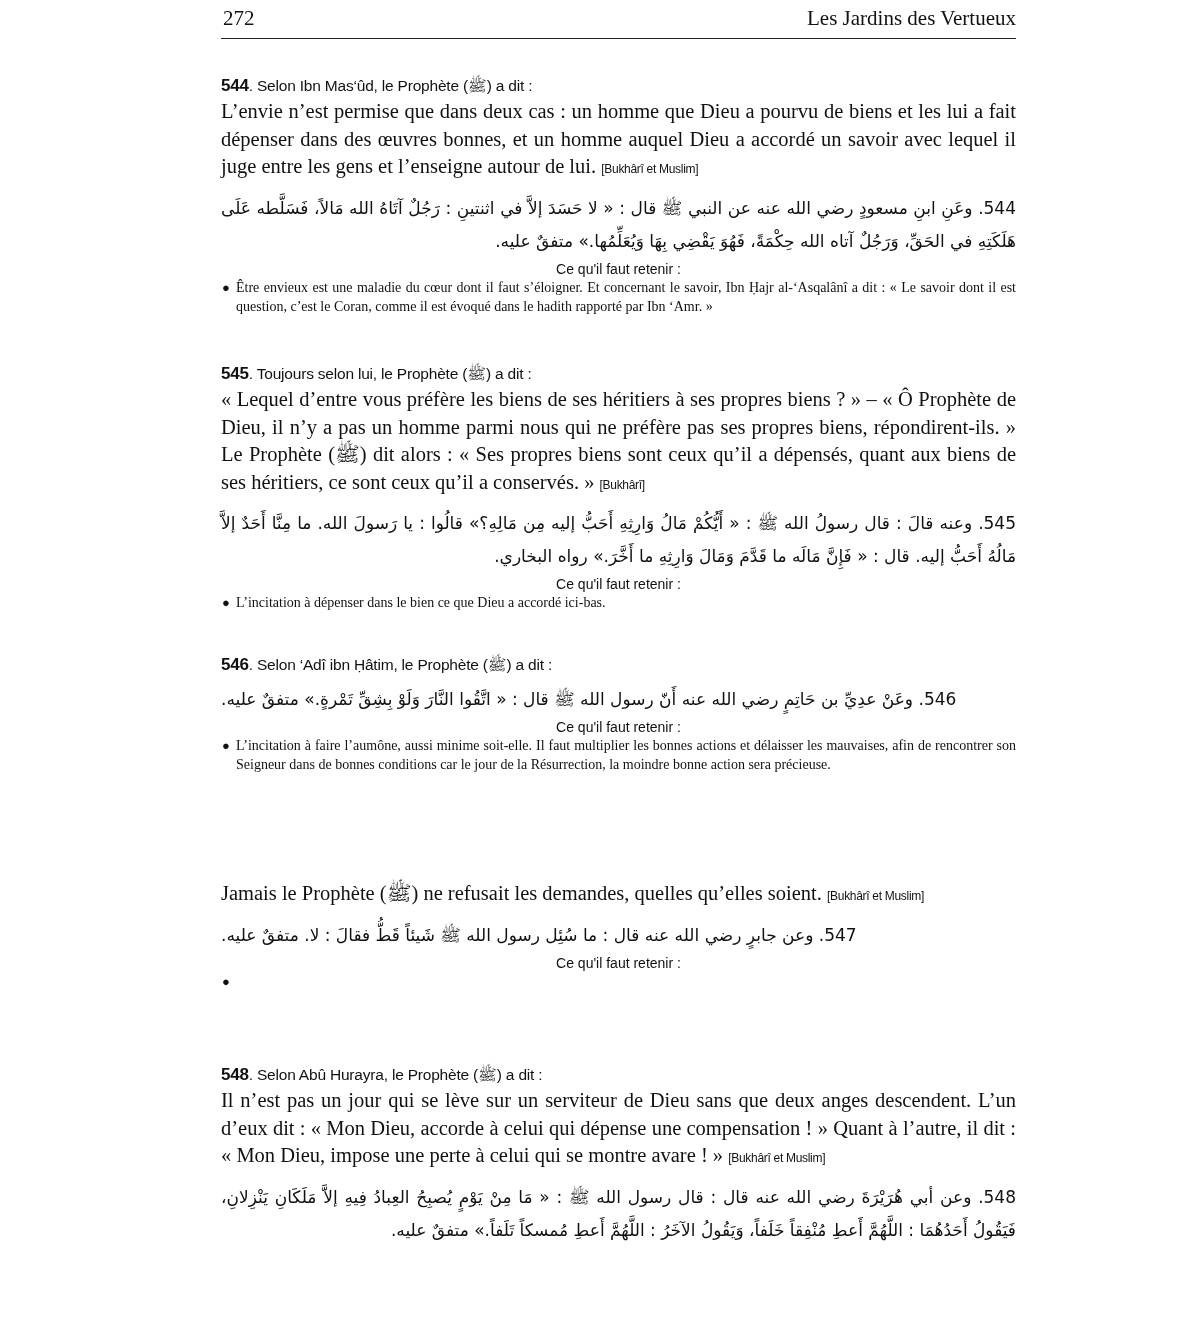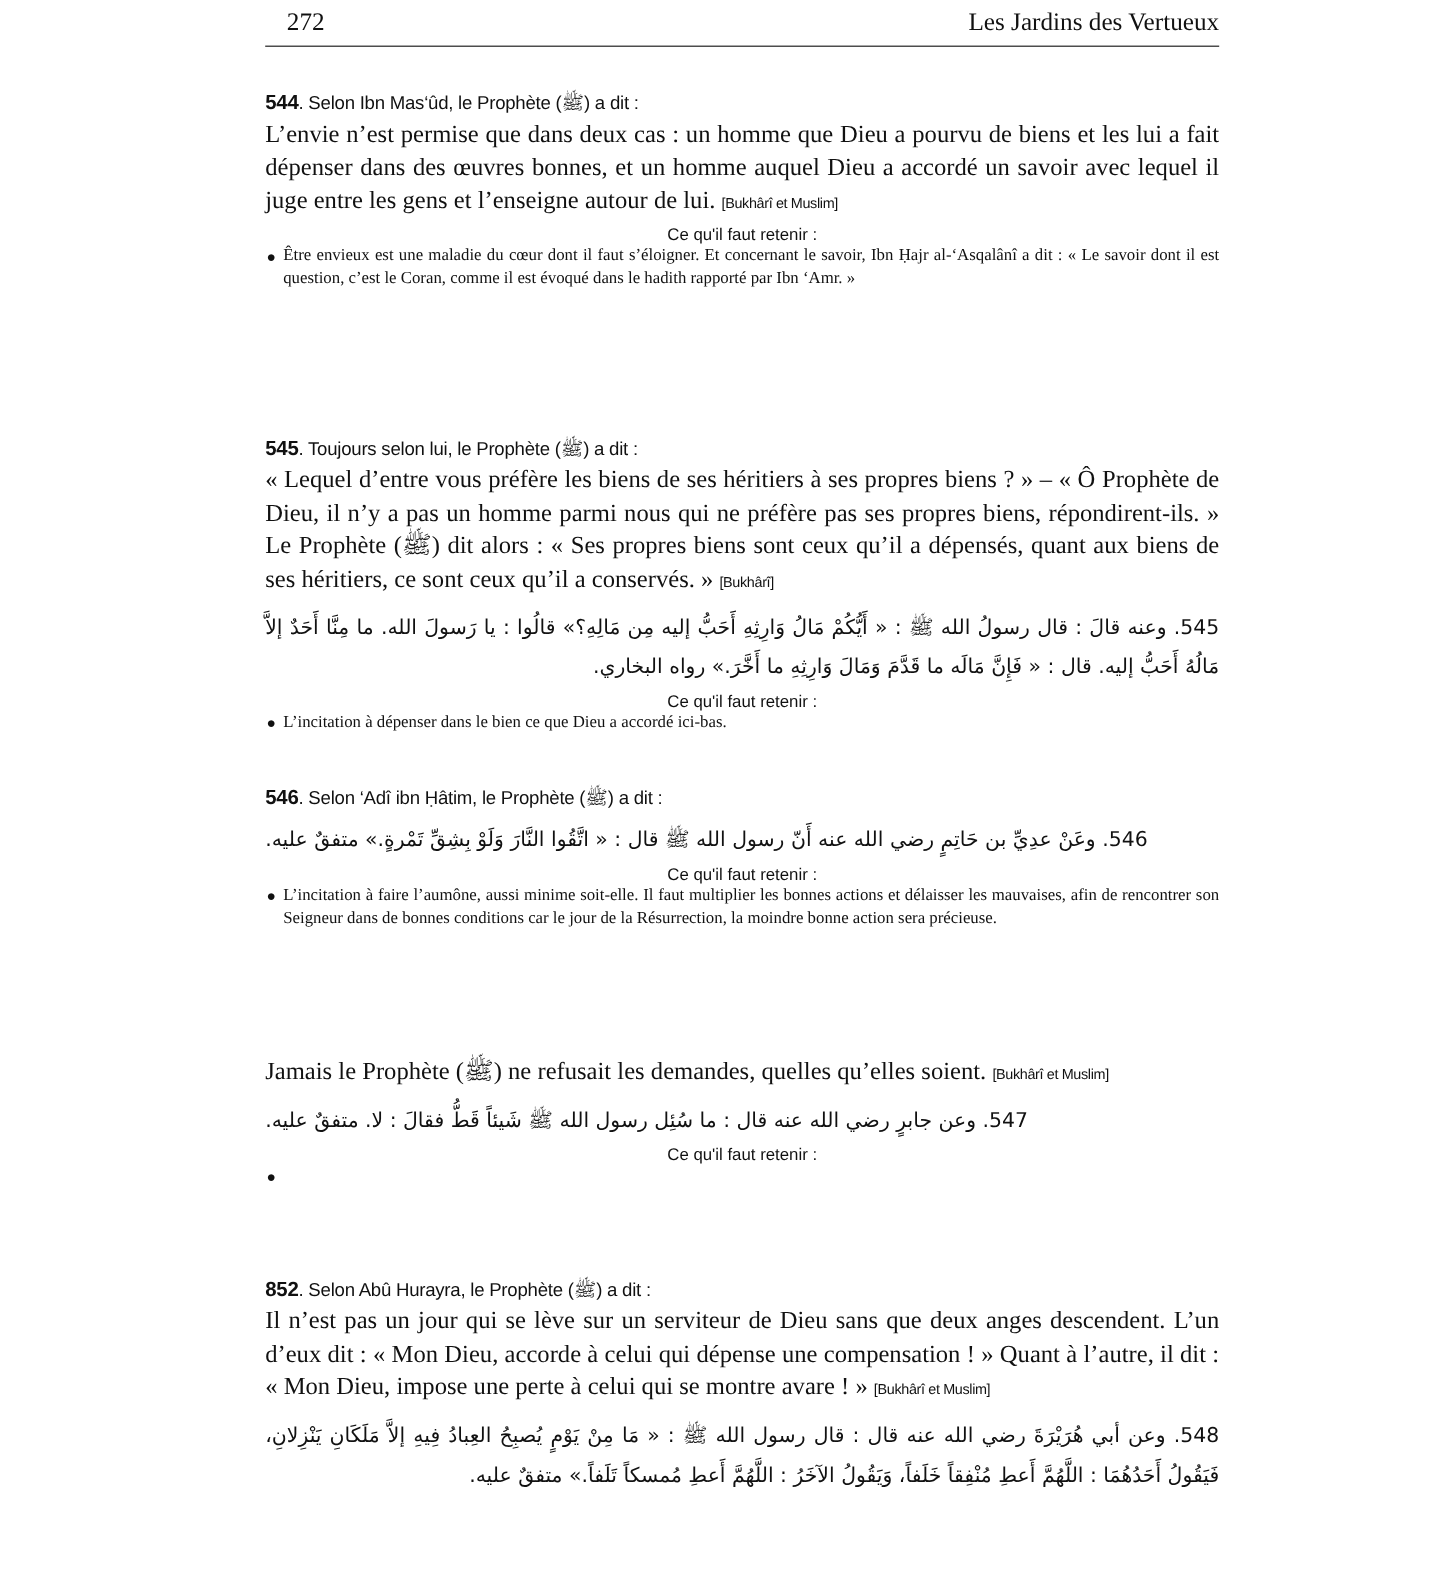--- a/index.html
+++ b/index.html
@@ -1,19 +1,19 @@
 <!DOCTYPE html>
 <html><head>
 <meta charset="utf-8">
 <style>
   html, body { margin: 0; padding: 0; background: #ffffff; }
   body { width: 1200px; height: 1328px; position: relative; overflow: hidden; color: #111; }
   .page { position: absolute; left: 221px; top: 0; width: 795px; }
   .running-head { position: absolute; left: 0; top: 4px; width: 795px; height: 32px; }
-  .page-number { position: absolute; left: 18px; top: 2px; font-family: "Liberation Serif", serif; font-size: 21px; }
+  .page-number { position: absolute; left: 2px; top: 2px; font-family: "Liberation Serif", serif; font-size: 21px; }
   .book-title { position: absolute; right: 0; top: 2px; font-family: "Liberation Serif", serif; font-size: 21px; }
   .head-rule { position: absolute; left: 0; top: 34px; width: 795px; height: 0; border-top: 1.5px solid #222; }
 
   .entry { position: absolute; left: 0; width: 795px; }
   .entry-heading { font-family: "Liberation Sans", sans-serif; font-size: 15.5px; line-height: 20px; letter-spacing: -0.2px; }
   .entry-heading .num { font-weight: bold; font-size: 17px; }
   .fr { font-family: "Liberation Serif", serif; font-size: 20.5px; line-height: 27.5px; text-align: justify; margin-top: 2px; }
   .src { font-family: "Liberation Sans", sans-serif; font-size: 12px; letter-spacing: -0.3px; }
   .ar { font-family: "DejaVu Sans", sans-serif; direction: rtl; text-align: justify; font-size: 17px; line-height: 33px; margin-top: 8px; }
   .ar.short { text-align: left; }
@@ -27,20 +27,21 @@
 <div class="page">
   <div class="running-head">
     <span class="page-number">272</span>
     <span class="book-title">Les Jardins des Vertueux</span>
     <div class="head-rule"></div>
   </div>
 
   <div class="entry" style="top:76px">
     <div class="entry-heading"><span class="num">544</span><span>. Selon Ibn Mas‘ûd, le Prophète (ﷺ) a dit :</span></div>
     <div class="fr"><span>L’envie n’est permise que dans deux cas : un homme que Dieu a pourvu de biens et les lui a fait dépenser dans des œuvres bonnes, et un homme auquel Dieu a accordé un savoir avec lequel il juge entre les gens et l’enseigne autour de lui.</span> <span class="src">[Bukhârî et Muslim]</span></div>
+    <div class="ar">544. وعَنِ ابنِ مسعودٍ رضي الله عنه عن النبي ﷺ قال : « لا حَسَدَ إلاَّ في اثنتينِ : رَجُلٌ آتَاهُ الله مَالاً، فَسَلَّطه عَلَى هَلَكَتِهِ في الحَقِّ، وَرَجُلٌ آتاه الله حِكْمَةً، فَهُوَ يَقْضِي بِهَا وَيُعَلِّمُها.» متفقٌ عليه.</div>
     <div class="retain-label">Ce qu'il faut retenir :</div>
     <div class="bullet"><span class="bullet-dot">●</span><span>Être envieux est une maladie du cœur dont il faut s’éloigner. Et concernant le savoir, Ibn Ḥajr al-‘Asqalânî a dit : « Le savoir dont il est question, c’est le Coran, comme il est évoqué dans le hadith rapporté par Ibn ‘Amr. »</span></div>
   </div>
 
   <div class="entry" style="top:364px">
     <div class="entry-heading"><span class="num">545</span><span>. Toujours selon lui, le Prophète (ﷺ) a dit :</span></div>
     <div class="fr"><span>« Lequel d’entre vous préfère les biens de ses héritiers à ses propres biens ? » – « Ô Prophète de Dieu, il n’y a pas un homme parmi nous qui ne préfère pas ses propres biens, répondirent-ils. » Le Prophète (ﷺ) dit alors : « Ses propres biens sont ceux qu’il a dépensés, quant aux biens de ses héritiers, ce sont ceux qu’il a conservés. »</span> <span class="src">[Bukhârî]</span></div>
     <div class="ar">545. وعنه قالَ : قال رسولُ الله ﷺ : « أَيُّكُمْ مَالُ وَارِثِهِ أَحَبُّ إليه مِن مَالِهِ؟» قالُوا : يا رَسولَ الله. ما مِنَّا أَحَدٌ إلاَّ مَالُهُ أَحَبُّ إليه. قال : « فَإِنَّ مَالَه ما قَدَّمَ وَمَالَ وَارِثِهِ ما أَخَّرَ.» رواه البخاري.</div>
     <div class="retain-label">Ce qu'il faut retenir :</div>
     <div class="bullet"><span class="bullet-dot">●</span><span>L’incitation à dépenser dans le bien ce que Dieu a accordé ici-bas.</span></div>
@@ -54,17 +55,17 @@
   </div>
 
   <div class="entry" style="top:878px">
     <div class="fr"><span>Jamais le Prophète (ﷺ) ne refusait les demandes, quelles qu’elles soient.</span> <span class="src">[Bukhârî et Muslim]</span></div>
     <div class="ar short">547. وعن جابرٍ رضي الله عنه قال : ما سُئِل رسول الله ﷺ شَيئاً قَطُّ فقالَ : لا. متفقٌ عليه.</div>
     <div class="retain-label">Ce qu'il faut retenir :</div>
     <div class="bullet"><span class="bullet-dot">●</span></div>
   </div>
 
   <div class="entry" style="top:1065px">
-    <div class="entry-heading"><span class="num">852</span><span>. Selon Abû Hurayra, le Prophète (ﷺ) a dit :</span></div>
+    <div class="entry-heading"><span class="num">548</span><span>. Selon Abû Hurayra, le Prophète (ﷺ) a dit :</span></div>
     <div class="fr"><span>Il n’est pas un jour qui se lève sur un serviteur de Dieu sans que deux anges descendent. L’un d’eux dit : « Mon Dieu, accorde à celui qui dépense une compensation ! » Quant à l’autre, il dit : « Mon Dieu, impose une perte à celui qui se montre avare ! »</span> <span class="src">[Bukhârî et Muslim]</span></div>
     <div class="ar">548. وعن أبي هُرَيْرَةَ رضي الله عنه قال : قال رسول الله ﷺ : « مَا مِنْ يَوْمٍ يُصبِحُ العِبادُ فِيهِ إلاَّ مَلَكَانِ يَنْزِلانِ، فَيَقُولُ أَحَدُهُمَا : اللَّهُمَّ أَعطِ مُنْفِقاً خَلَفاً، وَيَقُولُ الآخَرُ : اللَّهُمَّ أَعطِ مُمسكاً تَلَفاً.» متفقٌ عليه.</div>
   </div>
 </div>
 
 </body></html>

